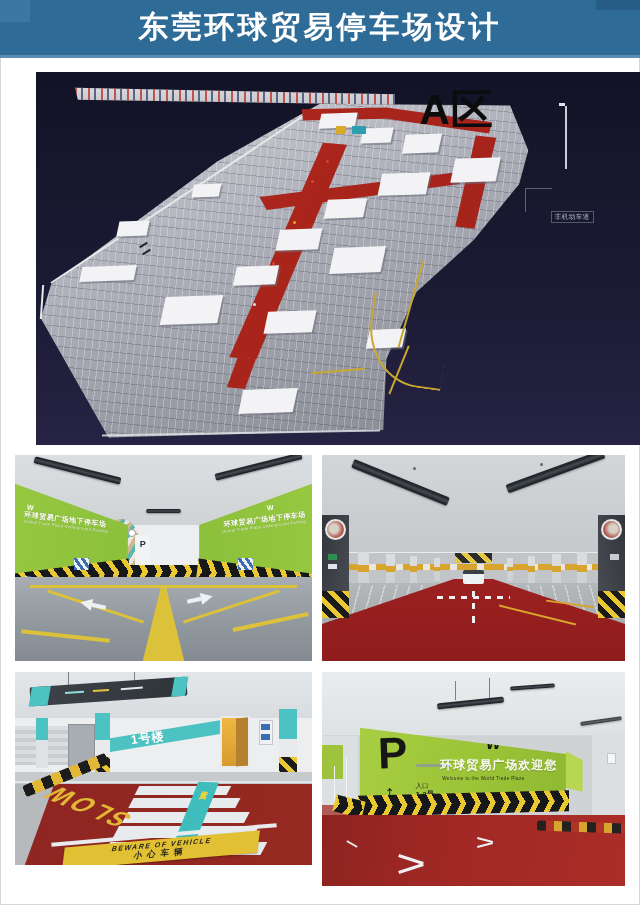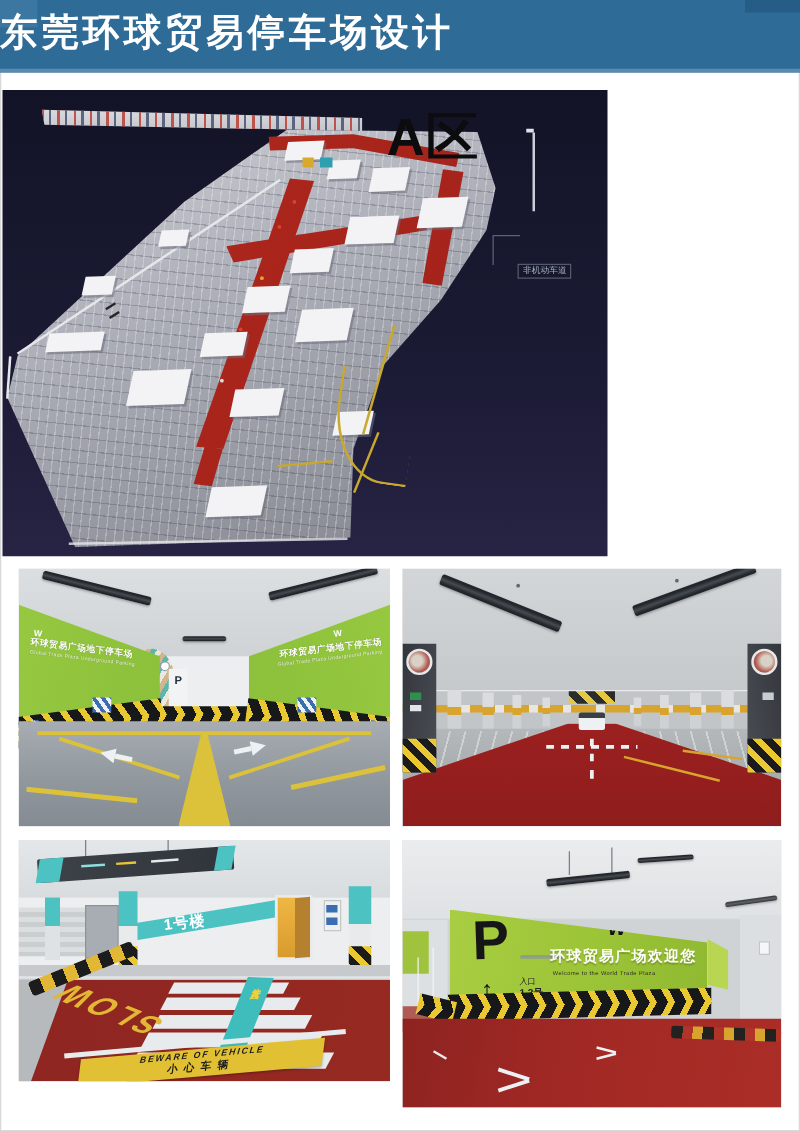--- a/index.html
+++ b/index.html
@@ -3,26 +3,26 @@
 <meta charset="utf-8">
 <style>
   *{margin:0;padding:0;box-sizing:border-box}
   html,body{background:#ffffff}
   body{font-family:"Liberation Sans","DejaVu Sans",sans-serif}
   .page{position:relative;width:640px;height:905px;background:#fff;overflow:hidden;box-shadow:inset 0 0 0 1px #d8d8d8}
   .a{position:absolute}
 
   
   .hdr{position:absolute;left:0;top:0;width:640px;height:58px;background:#2e6b96;border-bottom:3px solid #5b8cb0}
-  .hdr-title{position:absolute;left:0;right:0;top:12px;text-align:left;color:#fff;font-size:30px;font-weight:700;letter-spacing:3px;line-height:1}
+  .hdr-title{position:absolute;left:0;right:0;top:12px;text-align:center;color:#fff;font-size:30px;font-weight:700;letter-spacing:3px;line-height:1}
   .hdr-cl{position:absolute;left:0;top:0;width:30px;height:22px;background:#3c77a2}
   .hdr-cr{position:absolute;right:0;top:0;width:44px;height:10px;background:#265d87}
 
   
-  .map{position:absolute;left:2px;top:72px;width:484px;height:373px;overflow:hidden;
+  .map{position:absolute;left:36px;top:72px;width:604px;height:373px;overflow:hidden;
        background:linear-gradient(180deg,#131327 0%,#1a1a33 55%,#272344 100%)}
   .plate{left:0;top:0;width:100%;height:100%;
        background:linear-gradient(160deg,#cdced4 8%,#a9abb5 45%,#84878f 92%);
        clip-path:polygon(47% 8.5%,78.5% 9%,81.5% 21%,80% 30%,72.5% 45%,63% 59%,58% 77%,57.5% 96%,12% 98%,0.8% 66%,2.5% 57%,30% 24%)}
   .ptex{left:0;top:0;width:100%;height:100%;opacity:.85;pointer-events:none;
        clip-path:polygon(47% 8.5%,78.5% 9%,81.5% 21%,80% 30%,72.5% 45%,63% 59%,58% 77%,57.5% 96%,12% 98%,0.8% 66%,2.5% 57%,30% 24%);
        background:repeating-linear-gradient(96deg,rgba(255,255,255,.30) 0 1px,rgba(0,0,0,0) 1px 7px),
                   repeating-linear-gradient(6deg,rgba(52,55,70,.28) 0 1px,rgba(0,0,0,0) 1px 10px)}
   .wing{left:6.5%;top:3.6%;width:53%;height:5.2%;
        background:repeating-linear-gradient(90deg,rgba(186,62,50,.85) 0 2px,rgba(0,0,0,0) 2px 6px,rgba(72,82,112,.85) 6px 8px,rgba(0,0,0,0) 8px 13px),

